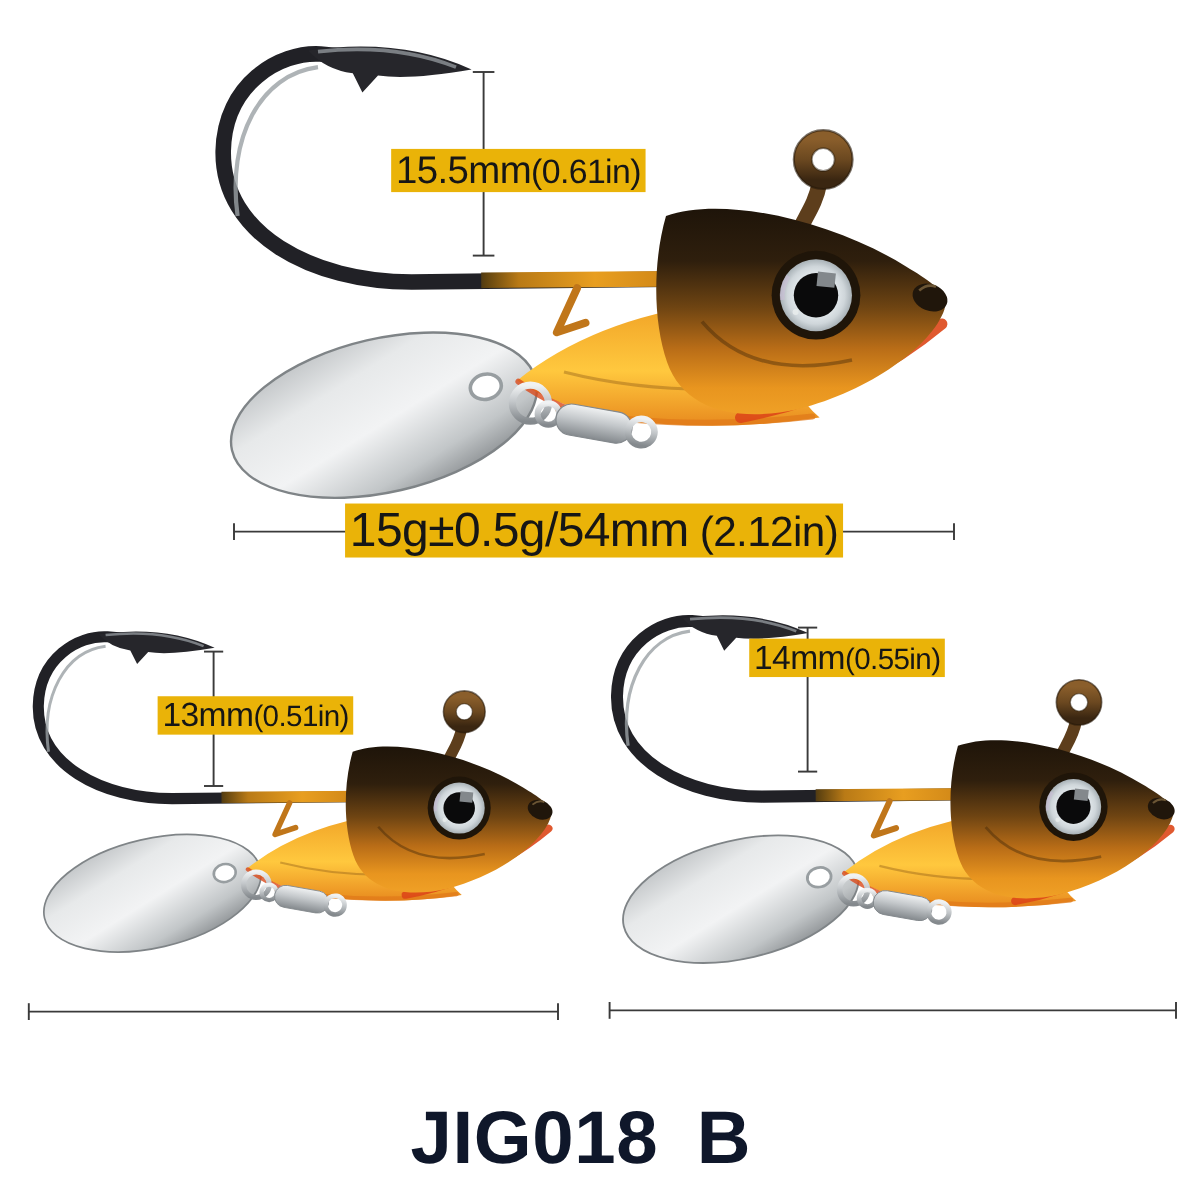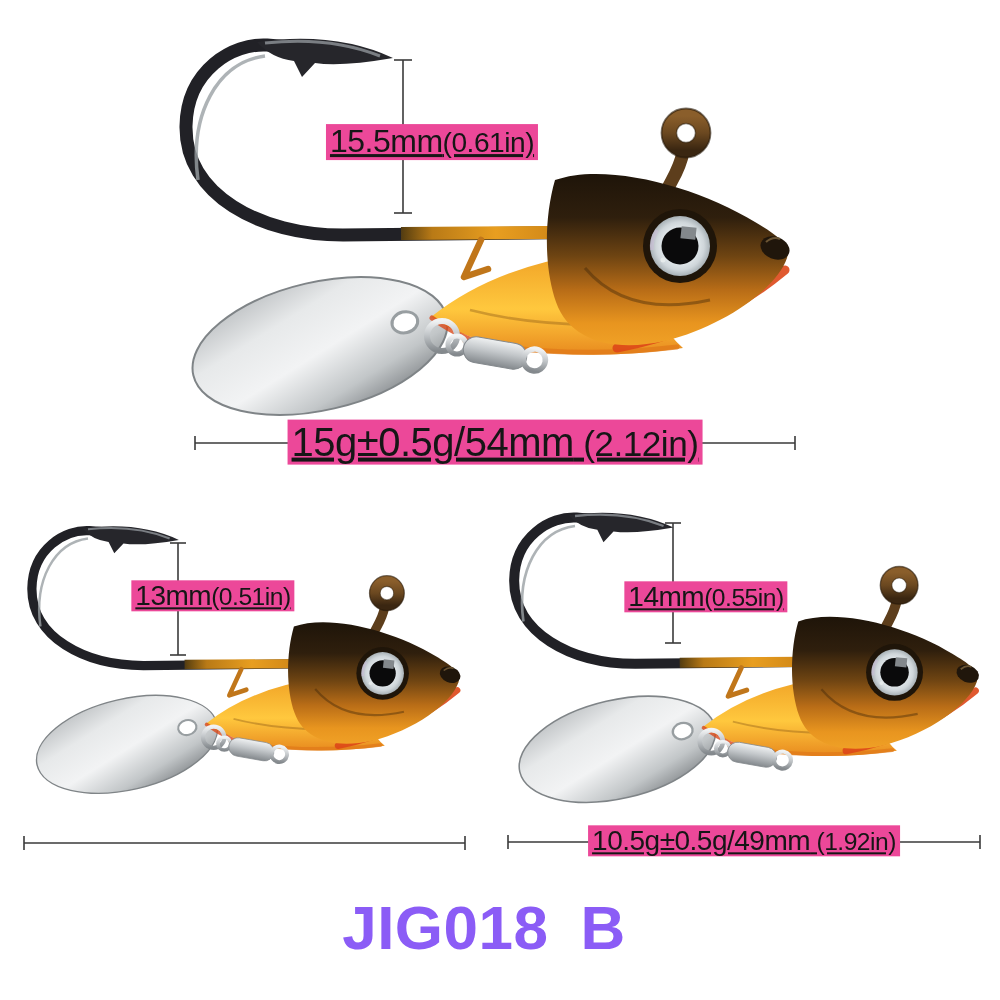--- a/index.html
+++ b/index.html
@@ -3,33 +3,33 @@
 <meta charset="utf-8">
 <style>
   html,body{margin:0;padding:0;background:#fff;}
   .stage{
     position:relative;width:1000px;height:1000px;background:#fff;
     overflow:hidden;font-family:"Liberation Sans",sans-serif;color:#161616;
   }
   .art{position:absolute;left:0;top:0;}
   .dim-label{
     position:absolute;transform:translate(-50%,-50%);
-    background:#ec4899;padding:0 4px;white-space:pre;line-height:1.12;
-    color:#161616;letter-spacing:-0.5px;text-decoration:underline;
+    background:#eab308;padding:0 4px;white-space:pre;line-height:1.12;
+    color:#161616;letter-spacing:-0.5px;
   }
   .dim-label .alt{font-size:0.88em;}
   .lbl-top-gap {left:432px;top:142px;font-size:32px;}
   .lbl-top-spec{left:495px;top:442px;font-size:40px;}
   .lbl-bl-gap  {left:213px;top:596px;font-size:28px;}
   .lbl-bl-spec {left:231px;top:842px;font-size:28px;}
-  .lbl-br-gap  {left:706px;top:597px;font-size:28px;}
+  .lbl-br-gap  {left:706px;top:548px;font-size:28px;}
   .lbl-br-spec {left:744px;top:841px;font-size:28px;}
   .model{
-    position:absolute;left:484px;top:927px;transform:translate(-50%,-50%);
-    font-size:62px;font-weight:bold;color:#8b5cf6;white-space:pre;letter-spacing:0.5px;
+    position:absolute;left:484px;top:949px;transform:translate(-50%,-50%);
+    font-size:62px;font-weight:bold;color:#0f172a;white-space:pre;letter-spacing:0.5px;
   }
   .model .variant{margin-left:32px;}
 </style>
 </head>
 <body>
 
 <div class="stage">
 
   <svg class="art" width="1000" height="1000" viewBox="0 0 1000 1000">
     <defs>
@@ -178,17 +178,16 @@
 
   <div class="dim-label lbl-top-gap"><span>15.5mm</span><span class="alt">(0.61in)</span></div>
 
   <div class="dim-label lbl-top-spec"><span>15g±0.5g/54mm</span><span class="alt"> (2.12in)</span></div>
 
   <div class="dim-label lbl-bl-gap"><span>13mm</span><span class="alt">(0.51in)</span></div>
 
 
   <div class="dim-label lbl-br-gap"><span>14mm</span><span class="alt">(0.55in)</span></div>
 
-  <div class="dim-label lbl-br-spec"><span>10.5g±0.5g/49mm</span><span class="alt"> (1.92in)</span></div>
 
   <div class="model"><span class="model-main">JIG018</span><span class="variant">B</span></div>
 
 </div>
 
 </body></html>

